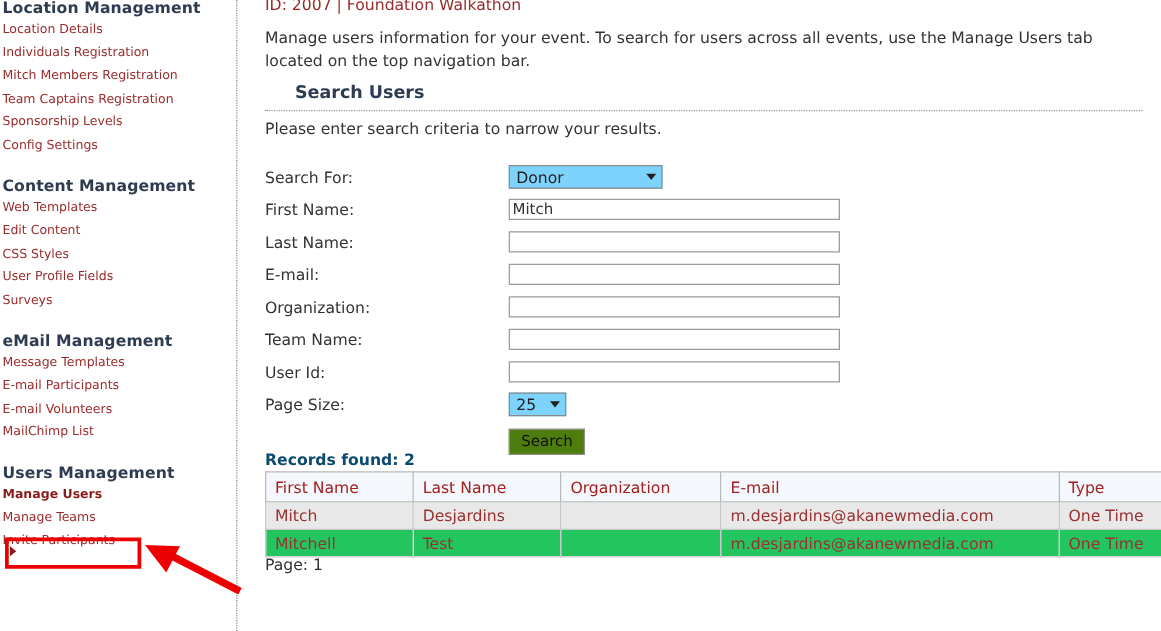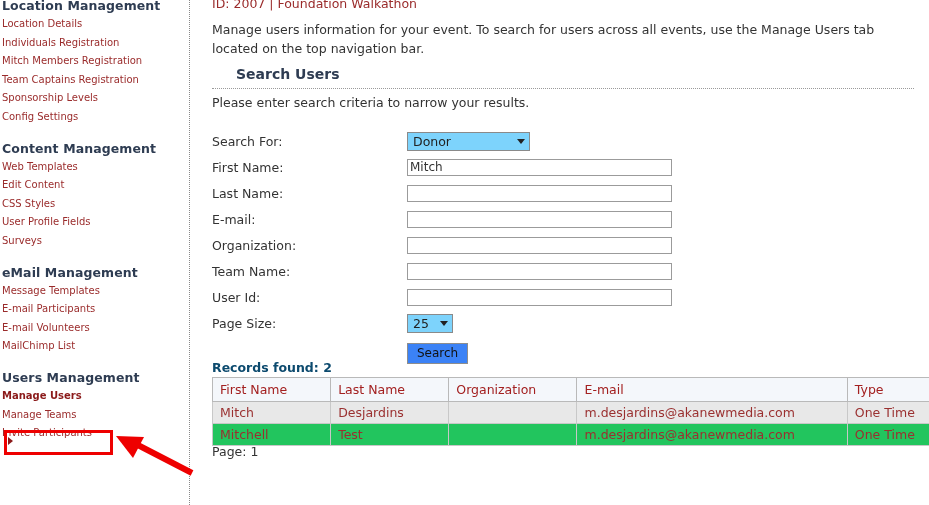--- a/index.html
+++ b/index.html
@@ -189,21 +189,21 @@
     border-right: 4px solid transparent;
     border-top: 5px solid #222;
     margin-left: 6px;
   }
   .btnrow {
     display: flex;
     height: 34px;
     align-items: center;
   }
   .search-btn {
-    background: #3b82f6;
+    background: #4d7c0f;
     border: 1px solid #8d8d8d;
     font-family: "DejaVu Sans", "Liberation Sans", sans-serif;
     font-size: 12px;
     color: #111;
     padding: 2px 9px 3px 9px;
     cursor: pointer;
   }
 
   
   .records {

